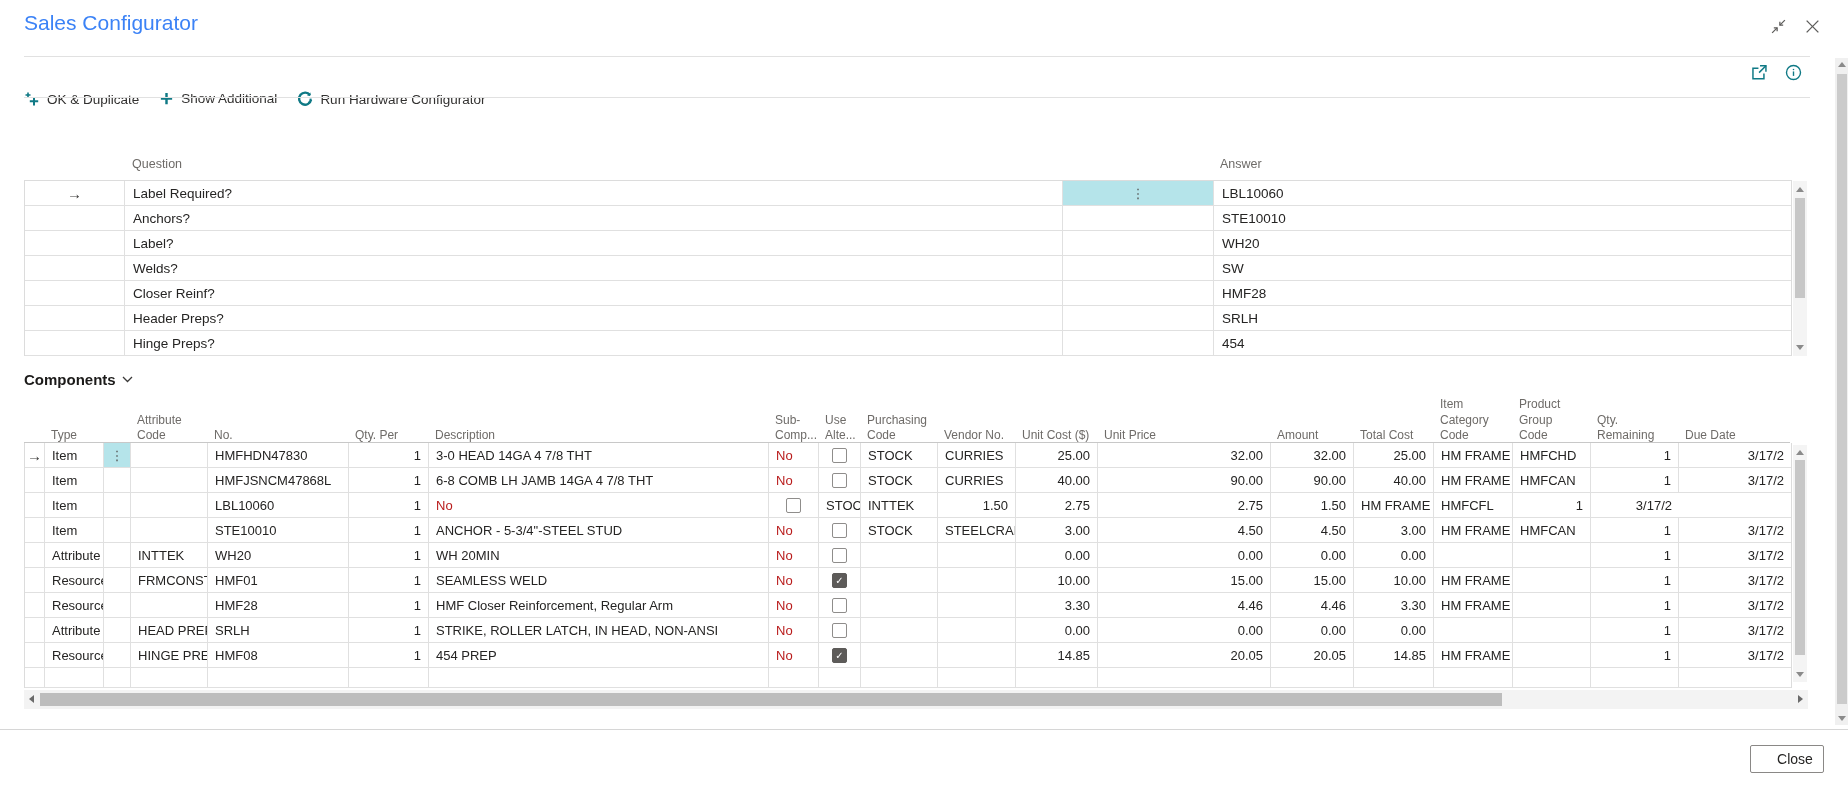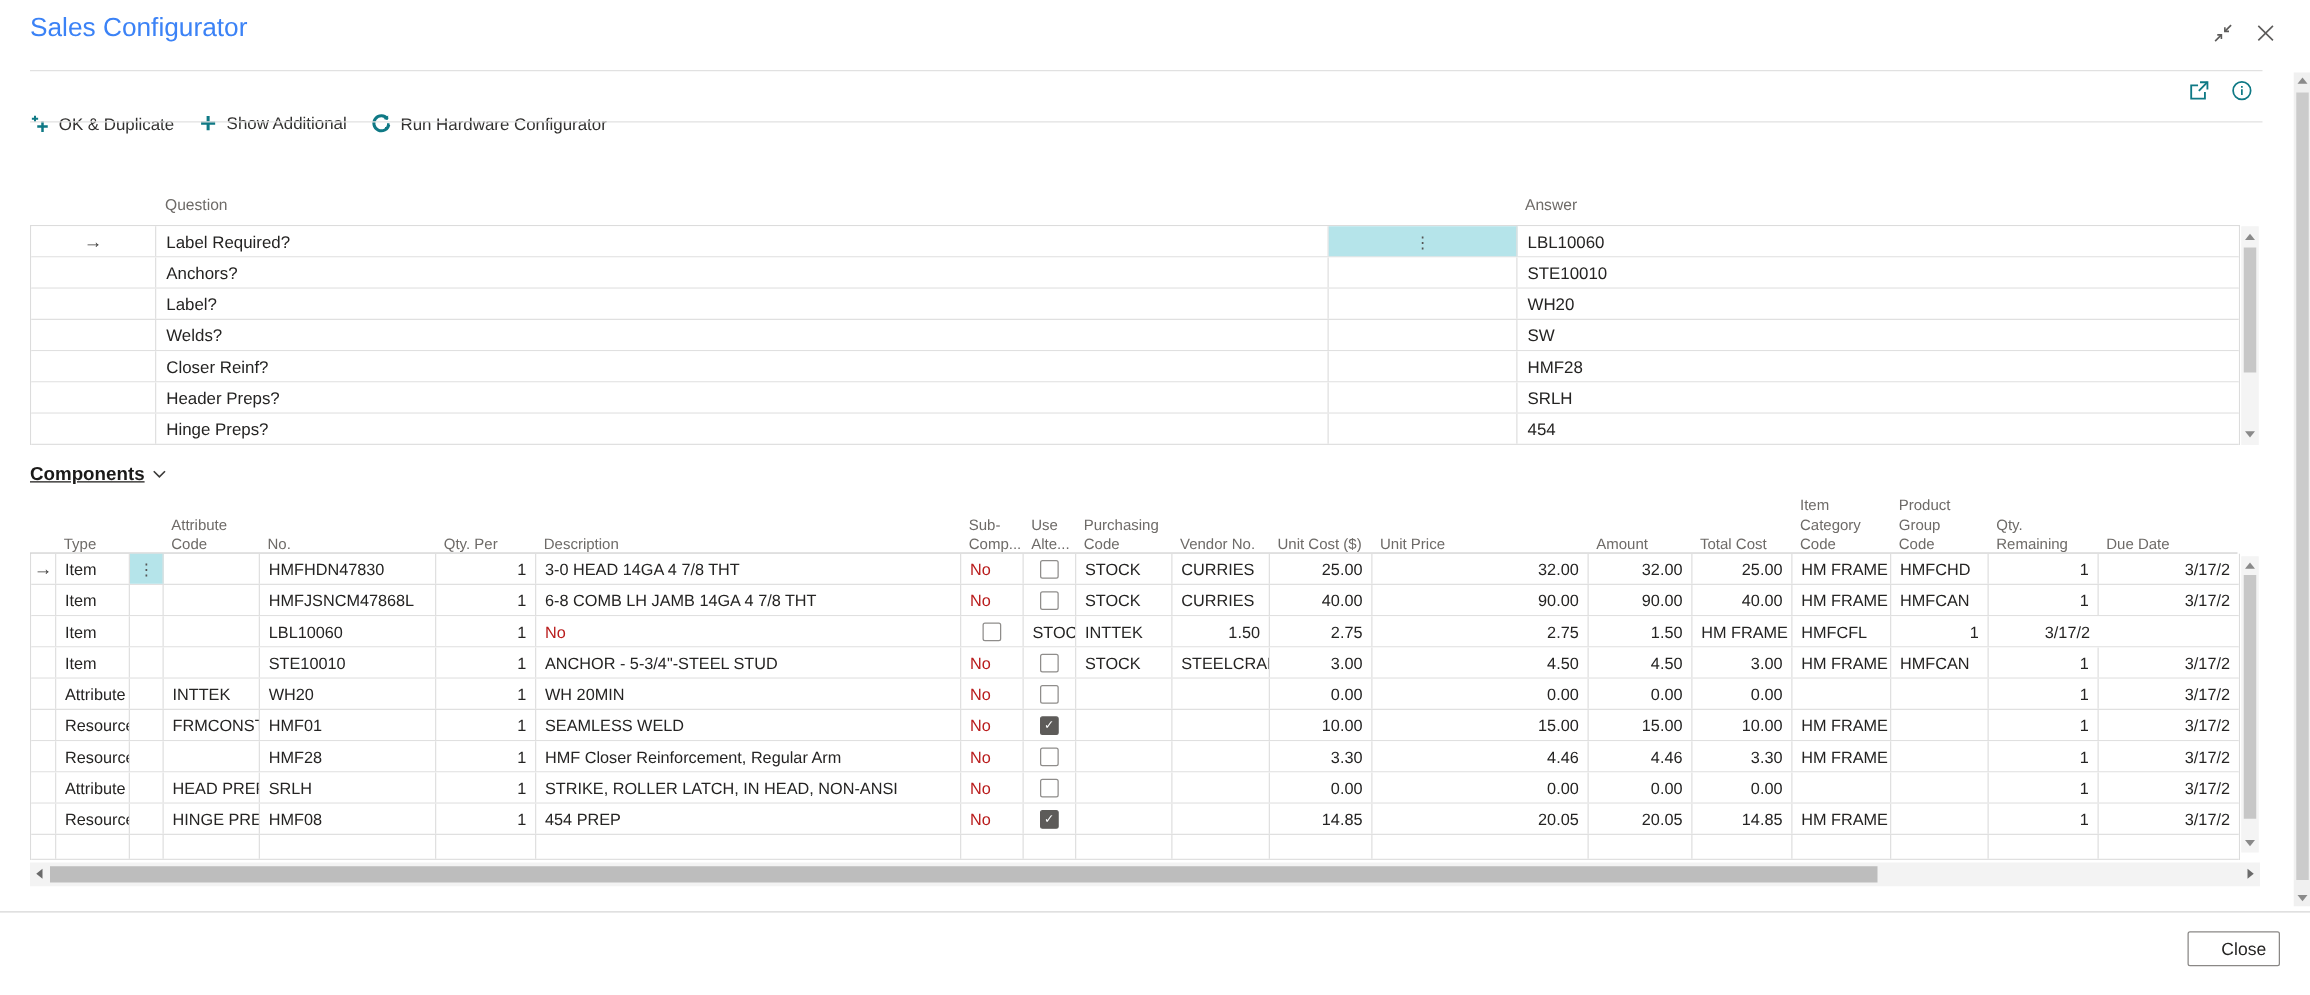--- a/index.html
+++ b/index.html
@@ -30,21 +30,21 @@
   .qc { display:flex; align-items:center; padding:0 8px; font-size:13.5px; white-space:nowrap; overflow:hidden;
         border-right:1px solid #e0e0e0; box-sizing:border-box; }
   .qc:last-child { border-right:none; }
   .qc.sel, .qc.m { justify-content:center; }
   .qc.m.selcell { background:#b5e4ea; }
   .arrow { font-size:15px; color:#3b3a39; line-height:1; }
   .dots { color:#555; font-size:13px; line-height:1; font-weight:400; }
 
   
   .comp-label { position:absolute; left:24px; top:371px; font-size:15px; font-weight:700; color:#1b1a19;
-                display:flex; align-items:center; gap:6px; cursor:pointer;text-decoration:underline; }
+                display:flex; align-items:center; gap:6px; cursor:pointer; }
 
   .c-head { position:absolute; left:24px; top:397px; width:1766px; height:46px; display:grid;
             grid-template-columns:20px 59px 27px 77px 141px 80px 340px 50px 42px 77px 78px 82px 173px 83px 80px 79px 78px 88px 112px;
             align-items:end; border-bottom:1px solid #c8c8c8; box-sizing:border-box;
             font-size:12px; color:#6e6b68; line-height:1.3; }
   .ch { padding:0 7px 5px 7px; white-space:pre-line; overflow:visible; }
   .ch.r { text-align:left; }
 
   .c-table { position:absolute; left:24px; top:443px; width:1766px;
              border-left:1px solid #dcdcdc; border-right:1px solid #dcdcdc; box-sizing:content-box; }

